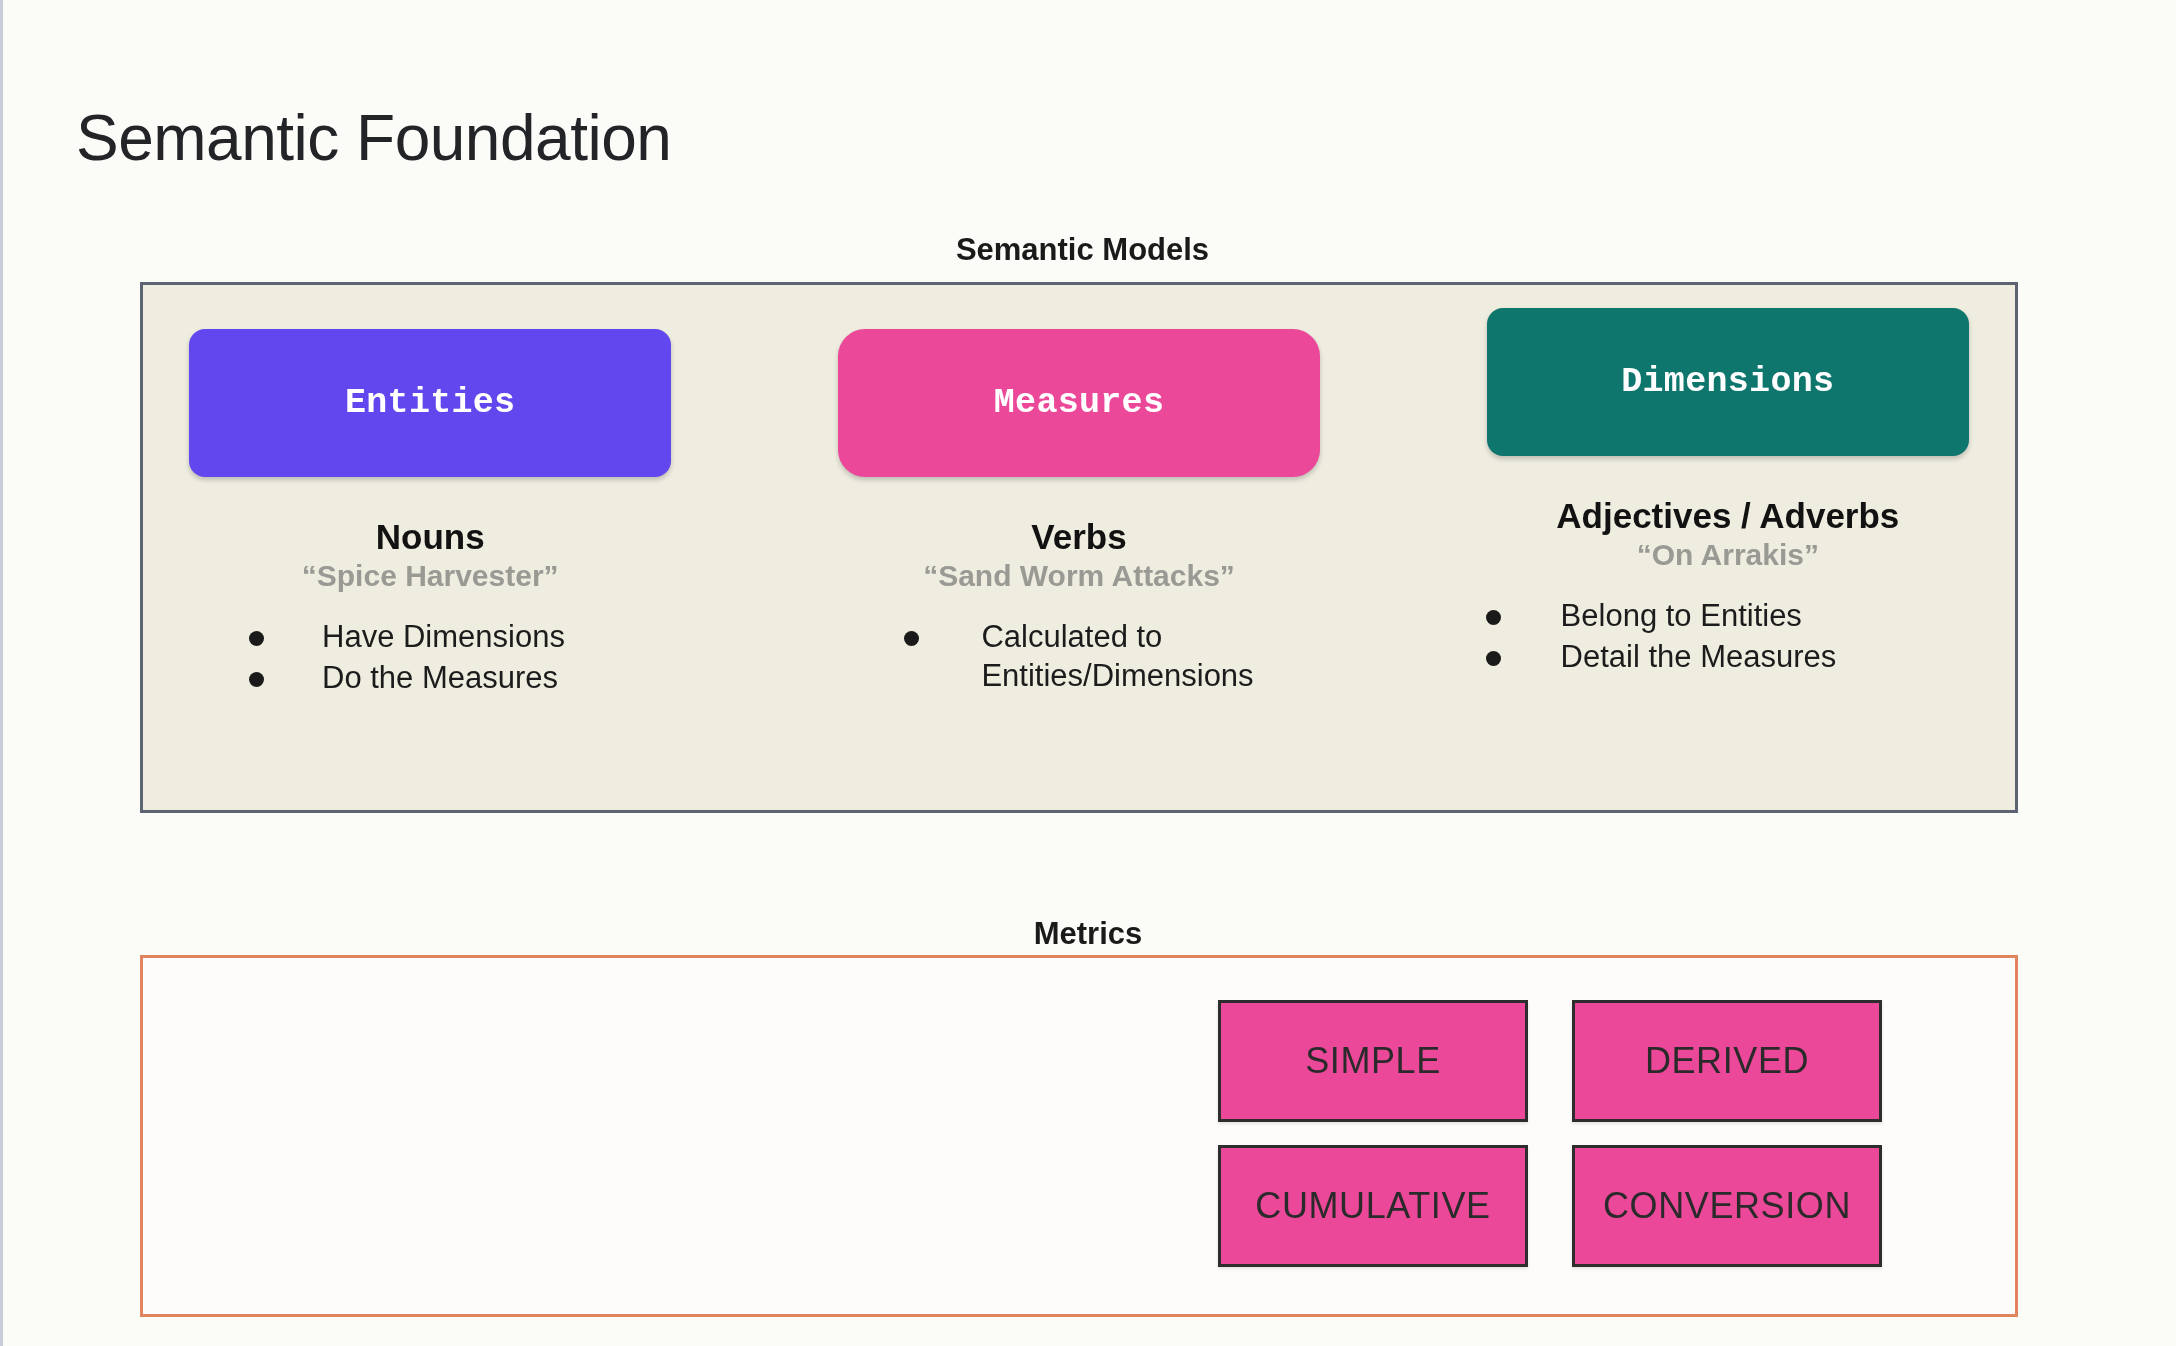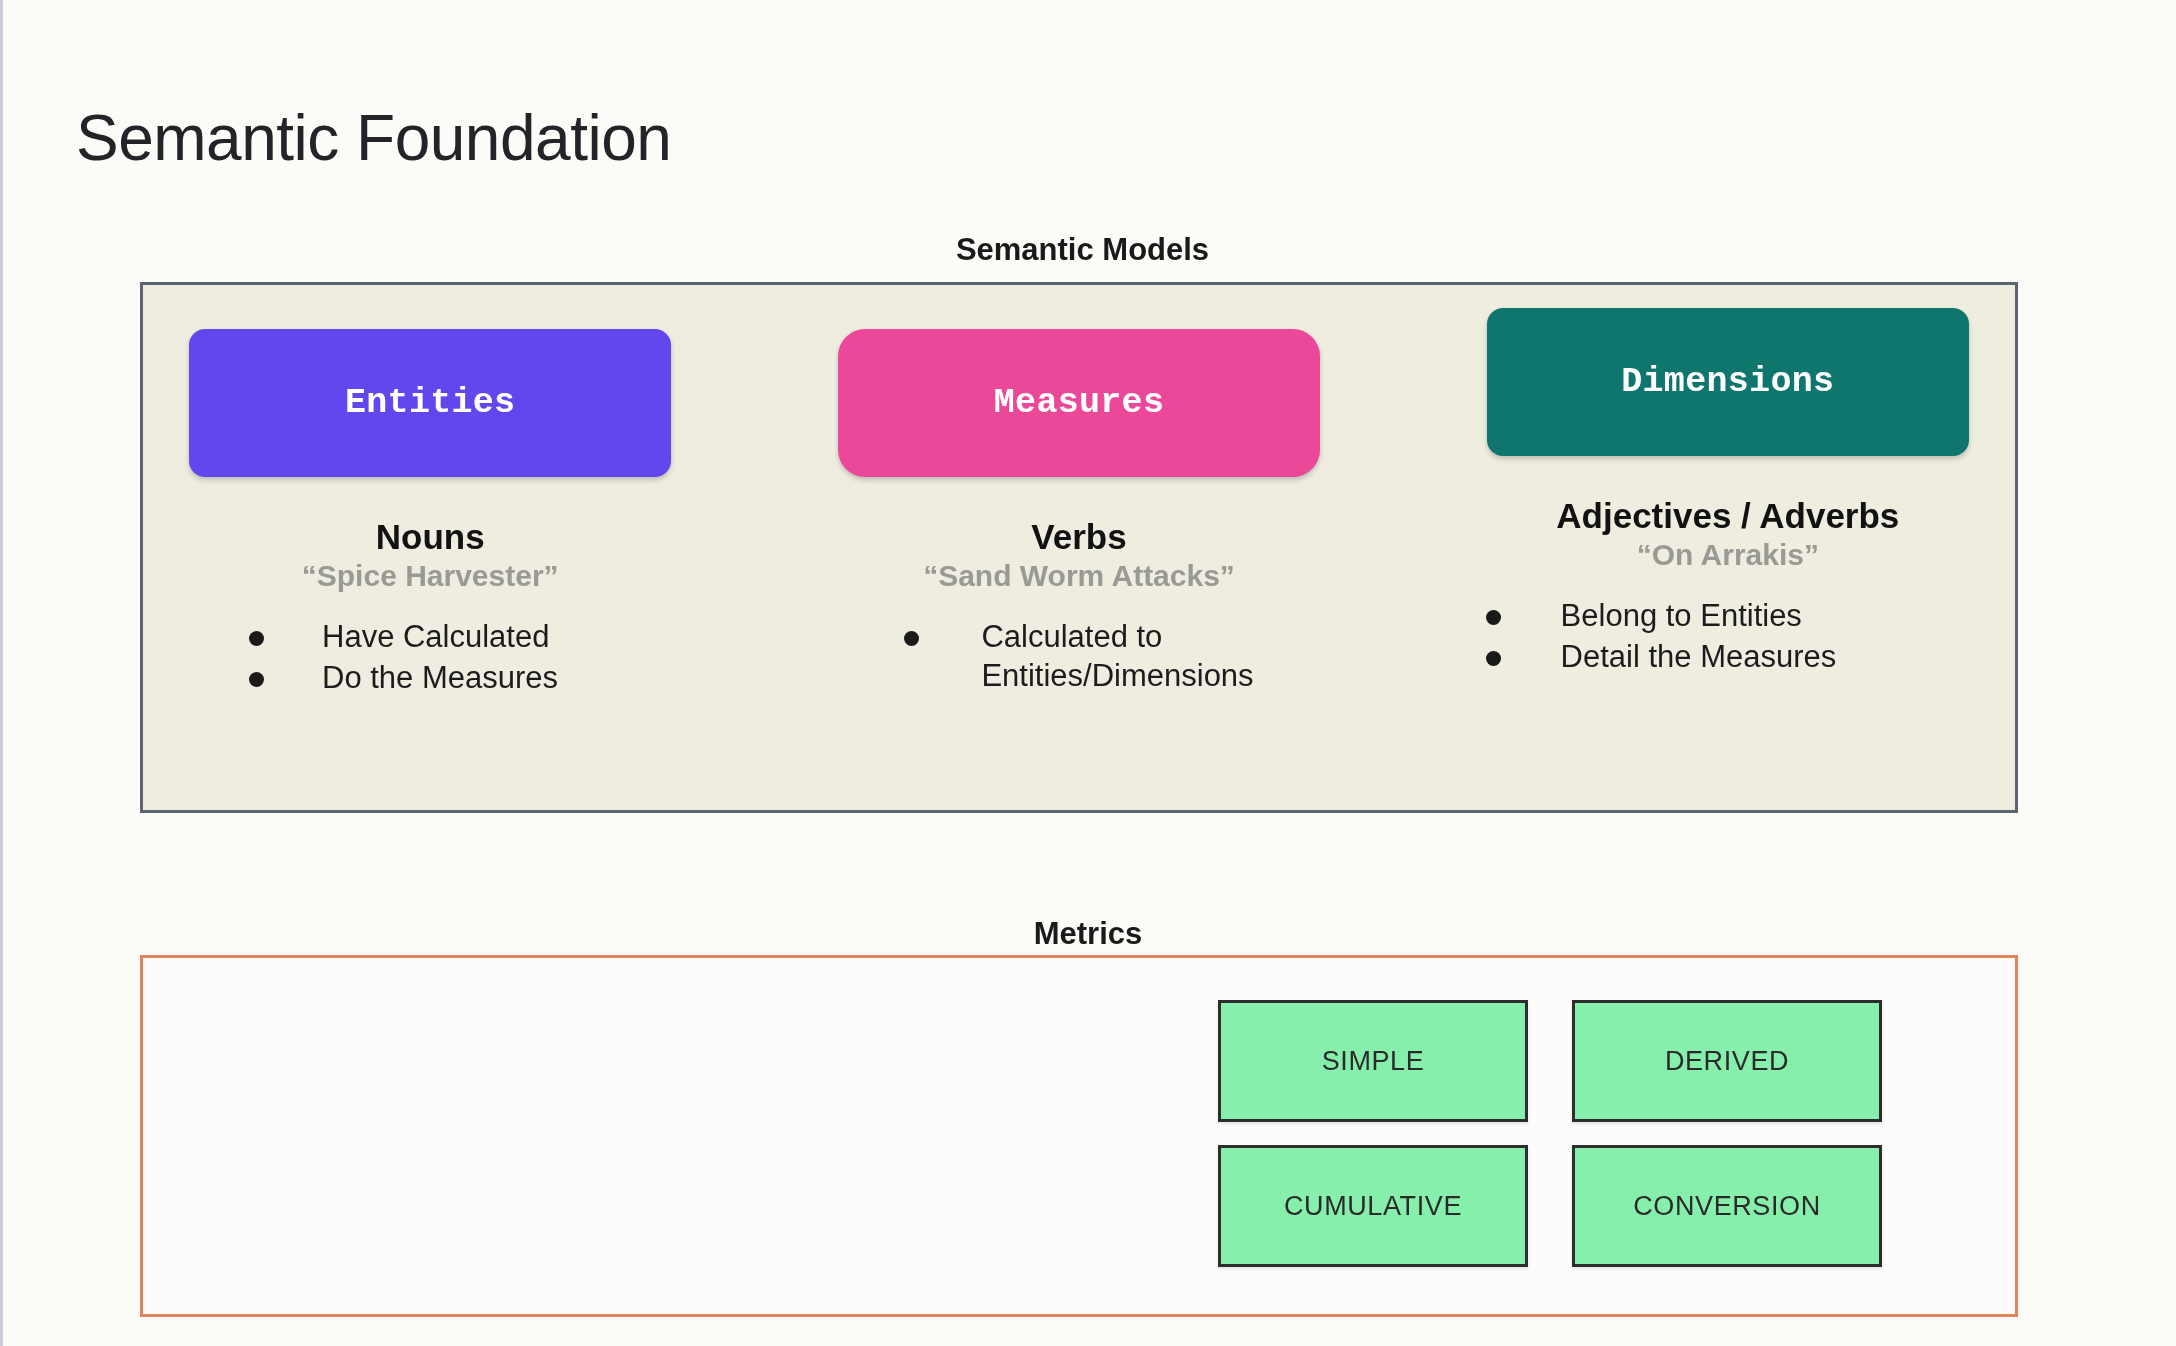--- a/index.html
+++ b/index.html
@@ -171,25 +171,25 @@
     left: 1075px;
     top: 42px;
     display: grid;
     grid-template-columns: 310px 310px;
     grid-template-rows: 122px 122px;
     column-gap: 44px;
     row-gap: 23px;
   }
   .metric-box {
     border: 3px solid #2d2d2d;
-    background: #86efac;
+    background: #ec4899;
     display: flex;
     align-items: center;
     justify-content: center;
-    font-size: 27px;
+    font-size: 36px;
     letter-spacing: 0.6px;
     color: #2a2a2a;
     box-sizing: border-box;
     box-shadow: 0 2px 3px rgba(0,0,0,0.10);
   }
 </style>
 </head>
 <body>
 
 <div class="left-rail"></div>
@@ -201,21 +201,21 @@
 <div class="sm-panel">
   <div class="sm-cols">
 
     <div class="sm-col">
       <div class="pill pill-entities">Entities</div>
       <div class="col-heading">Nouns</div>
       <div class="col-example">“Spice Harvester”</div>
       <ul class="bullets pos-a">
         <li class="bullet-row">
           <span class="bullet-dot"></span>
-          <span class="bullet-text">Have Calculated</span>
+          <span class="bullet-text">Have Dimensions</span>
         </li>
         <li class="bullet-row">
           <span class="bullet-dot"></span>
           <span class="bullet-text">Do the Measures</span>
         </li>
       </ul>
     </div>
 
     <div class="sm-col">
       <div class="pill pill-measures">Measures</div>

